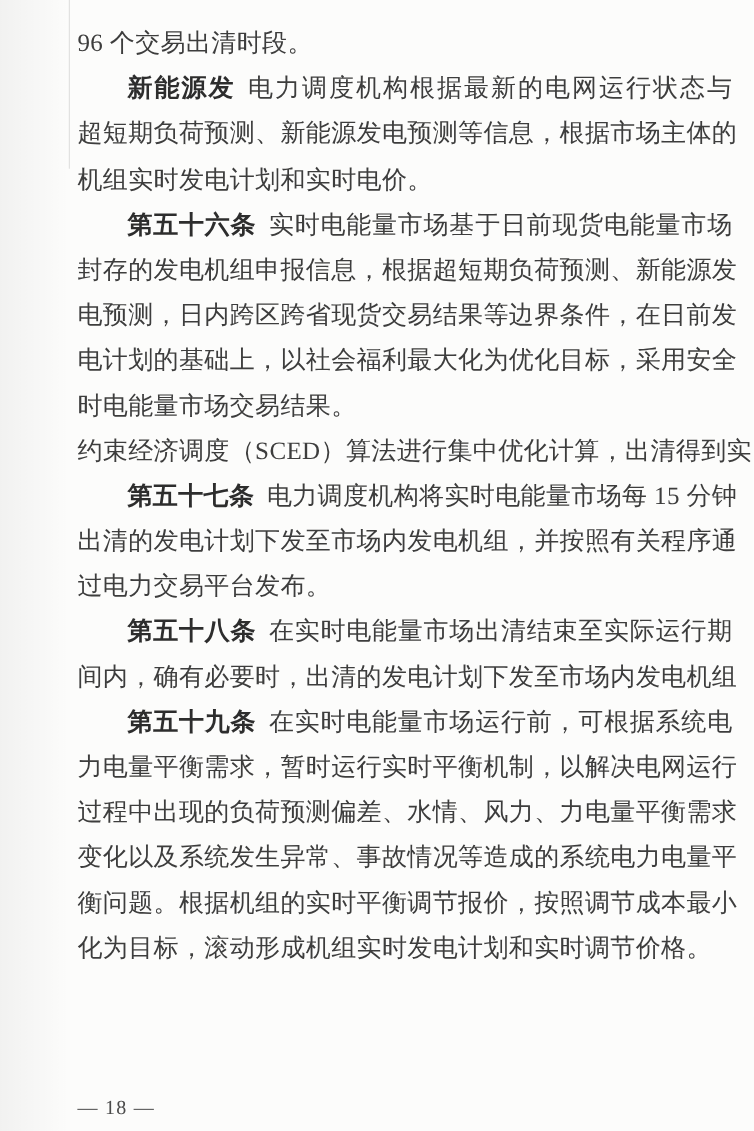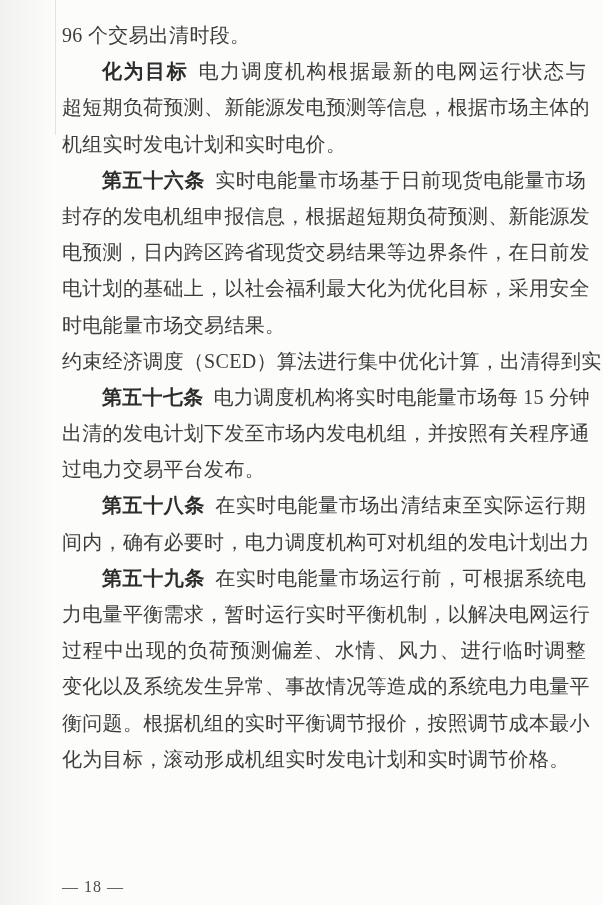--- a/index.html
+++ b/index.html
@@ -69,37 +69,37 @@
 </style>
 </head>
 <body>
 
 <div class="page">
   <div class="left-shade"></div>
   <div class="left-hairline"></div>
 
   <div class="doc" id="doc">
       <div class="line last">96 个交易出清时段。</div>
-      <div class="line para-first"><b>化为目标</b>电力调度机构根据最新的电网运行状态与</div>
+      <div class="line para-first"><b>新能源发</b>电力调度机构根据最新的电网运行状态与</div>
       <div class="line">超短期负荷预测、新能源发电预测等信息，根据市场主体的</div>
       <div class="line last">机组实时发电计划和实时电价。</div>
       <div class="line para-first"><b>第五十六条</b>实时电能量市场基于日前现货电能量市场</div>
       <div class="line">封存的发电机组申报信息，根据超短期负荷预测、新能源发</div>
       <div class="line">电预测，日内跨区跨省现货交易结果等边界条件，在日前发</div>
       <div class="line">电计划的基础上，以社会福利最大化为优化目标，采用安全</div>
       <div class="line last">时电能量市场交易结果。</div>
       <div class="line">约束经济调度（SCED）算法进行集中优化计算，出清得到实</div>
       <div class="line para-first"><b>第五十七条</b>电力调度机构将实时电能量市场每 15 分钟</div>
       <div class="line">出清的发电计划下发至市场内发电机组，并按照有关程序通</div>
       <div class="line last">过电力交易平台发布。</div>
       <div class="line para-first"><b>第五十八条</b>在实时电能量市场出清结束至实际运行期</div>
-      <div class="line">间内，确有必要时，电力调度机构可对机组的发电计划出力</div>
+      <div class="line">间内，确有必要时，出清的发电计划下发至市场内发电机组</div>
       <div class="line para-first"><b>第五十九条</b>在实时电能量市场运行前，可根据系统电</div>
       <div class="line">力电量平衡需求，暂时运行实时平衡机制，以解决电网运行</div>
-      <div class="line">过程中出现的负荷预测偏差、水情、风力、进行临时调整</div>
+      <div class="line">过程中出现的负荷预测偏差、水情、风力、力电量平衡需求</div>
       <div class="line">变化以及系统发生异常、事故情况等造成的系统电力电量平</div>
       <div class="line">衡问题。根据机组的实时平衡调节报价，按照调节成本最小</div>
       <div class="line last">化为目标，滚动形成机组实时发电计划和实时调节价格。</div>
     </div>
 
   <div class="footer">
     <span>— 18 —</span>
   </div>
 </div>
 

